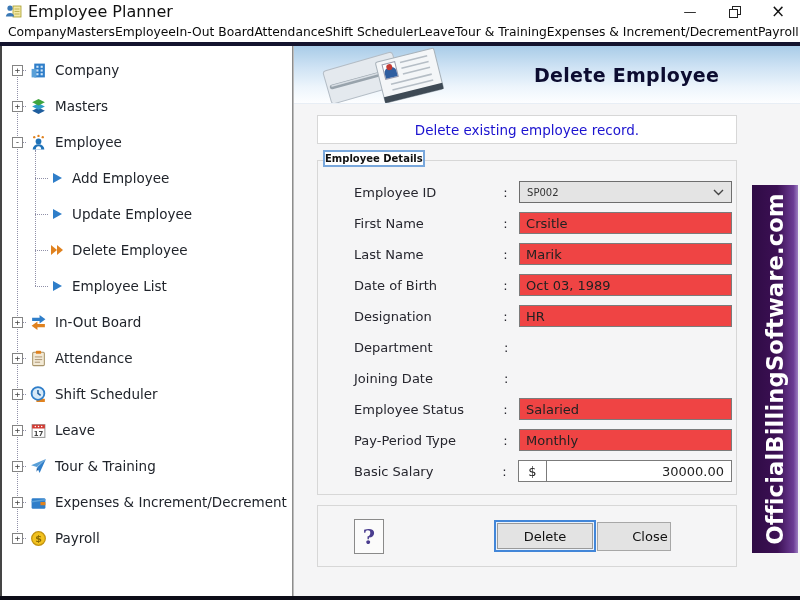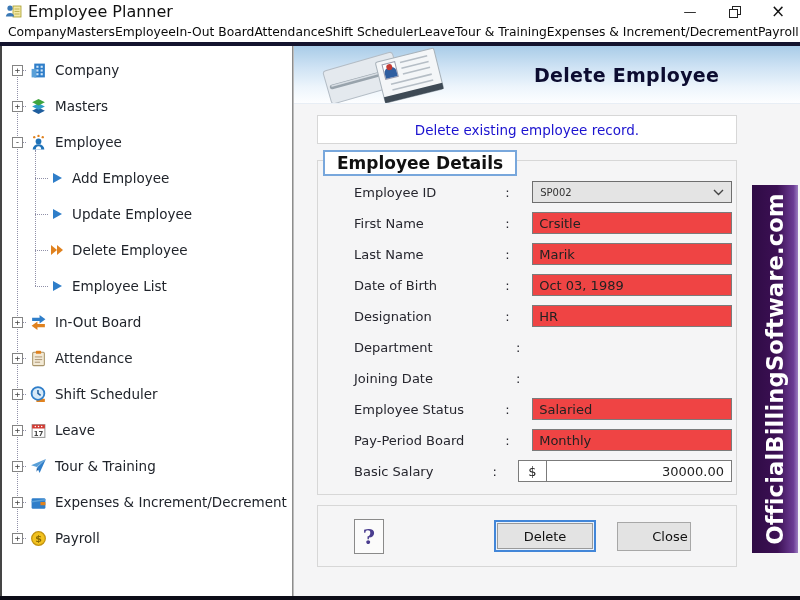--- a/index.html
+++ b/index.html
@@ -39,36 +39,36 @@
   .aicon { width:13px; height:12px; margin-right:8px; flex:none; }
   .tlabel { font-size:13.5px; color:#20242b; white-space:nowrap; }
 
   
   .main { flex:1; background:#f5f5f6; border-left:1px solid #bcbcbc; position:relative; min-width:0; }
   .hdr { height:58px; background:linear-gradient(180deg,#a9cce8 0%,#cfe3f4 38%,#edf5fc 72%,#fdfeff 100%); border-bottom:1px solid #e8eef5; display:flex; align-items:center; }
   .hdr-art { width:175px; height:56px; margin-left:10px; flex:none; }
   .hdr-title { font-size:19px; font-weight:bold; color:#0c0c30; margin-left:55px; letter-spacing:0.3px; }
   .msgbox { margin:11px 63px 0 23px; height:29px; background:#fff; border:1px solid #d7d7d7; display:flex; align-items:center; justify-content:center; font-size:13.5px; color:#1b12cf; }
   .groupbox { position:relative; margin:16px 63px 0 23px; border:1px solid #d7d7d7; padding:20px 4px 10px 36px; }
-  .group-label { position:absolute; top:-11px; left:5px; background:#fff; border:2px solid #78a7dc; padding:1px 12px; font-weight:bold; font-size:17px; color:#111; }
-  .frow { display:flex; align-items:center; height:22px; margin-bottom:9px;gap:12px; }
+  .group-label { position:absolute; top:-11px; left:5px; background:#fff; border:2px solid #78a7dc; padding:1px 0; font-weight:bold; font-size:10px; color:#111; }
+  .frow { display:flex; align-items:center; height:22px; margin-bottom:9px; }
   .flabel { width:150px; font-size:13px; color:#26262e; }
   .fcolon { width:16px; font-size:13px; color:#26262e; }
   .finput { width:214px; height:22px; border:1px solid #7b7b7b; background:#ef4444; font-family:inherit; font-size:13px; color:#222; padding:0 6px; }
   .dropdown { width:214px; height:22px; background:#e4e4e4; border:1px solid #6e6e6e; display:flex; align-items:center; justify-content:space-between; padding:0 7px; cursor:default; }
   .dropdown-value { font-size:10px; color:#333; }
   .salary-wrap { display:flex; width:214px; }
   .salary-cur { width:40px; height:22px; border:1px solid #7b7b7b; border-right:none; background:#fff; display:flex; align-items:center; justify-content:center; font-size:13px; color:#222; }
   .salary-amount { flex:1; height:22px; border:1px solid #7b7b7b; background:#fff; font-family:inherit; font-size:13px; color:#222; text-align:right; padding:0 7px; }
   .btnbar { margin:10px 63px 0 23px; border:1px solid #d7d7d7; height:62px; display:flex; align-items:center; padding:0 36px; }
   .help-btn { width:30px; height:35px; background:#fbfbfb; border:1px solid #8a8a8a; font-family:"DejaVu Serif","Liberation Serif",serif; font-weight:bold; font-size:21px; color:#4a3d8f; display:flex; align-items:center; justify-content:center; cursor:pointer; }
   .delete-wrap { margin-left:110px; border:2px solid #4286d8; padding:1px; background:#eaf2fc; }
   .btn { background:#e3e3e3; border:1px solid #a7a7a7; font-family:inherit; font-size:13px; color:#111; cursor:pointer; }
   .delete-btn { width:96px; height:26px; border-color:#9a9a9a; }
-  .close-btn { margin-left:21px; width:74px; height:29px;padding-left:32px; }
+  .close-btn { margin-left:1px; width:74px; height:29px;padding-left:32px; }
 
   
   .banner { position:absolute; right:2px; top:185px; width:46px; height:368px; background:linear-gradient(90deg,#2f0b45 0%,#3c1054 55%,#6b3b93 90%,#9b7cc0 100%); overflow:hidden; z-index:5; }
   .banner-inner { position:absolute; top:0; left:0; width:368px; height:46px; transform-origin:0 0; transform:rotate(-90deg) translateX(-368px); display:flex; align-items:center; justify-content:center; color:#fff; font-weight:bold; font-size:22.5px; white-space:nowrap; letter-spacing:0.2px; }
 
   .bottombar { height:4px; background:#0d0d17; flex:none; }
 </style>
 </head>
 <body>
 
@@ -338,21 +338,21 @@
           <span class="fcolon">:</span>
         </div>
 
         <div class="frow">
           <span class="flabel">Employee Status</span>
           <span class="fcolon">:</span>
           <input class="finput" value="Salaried" style="">
         </div>
 
         <div class="frow">
-          <span class="flabel">Pay-Period Board</span>
+          <span class="flabel">Pay-Period Type</span>
           <span class="fcolon">:</span>
           <input class="finput" value="Monthly" style="">
         </div>
 
         <div class="frow" style="margin-bottom:2px;">
           <span class="flabel">Basic Salary</span>
           <span class="fcolon">:</span>
           <div class="salary-wrap">
             <span class="salary-cur">$</span>
             <input class="salary-amount" value="30000.00" style="">

